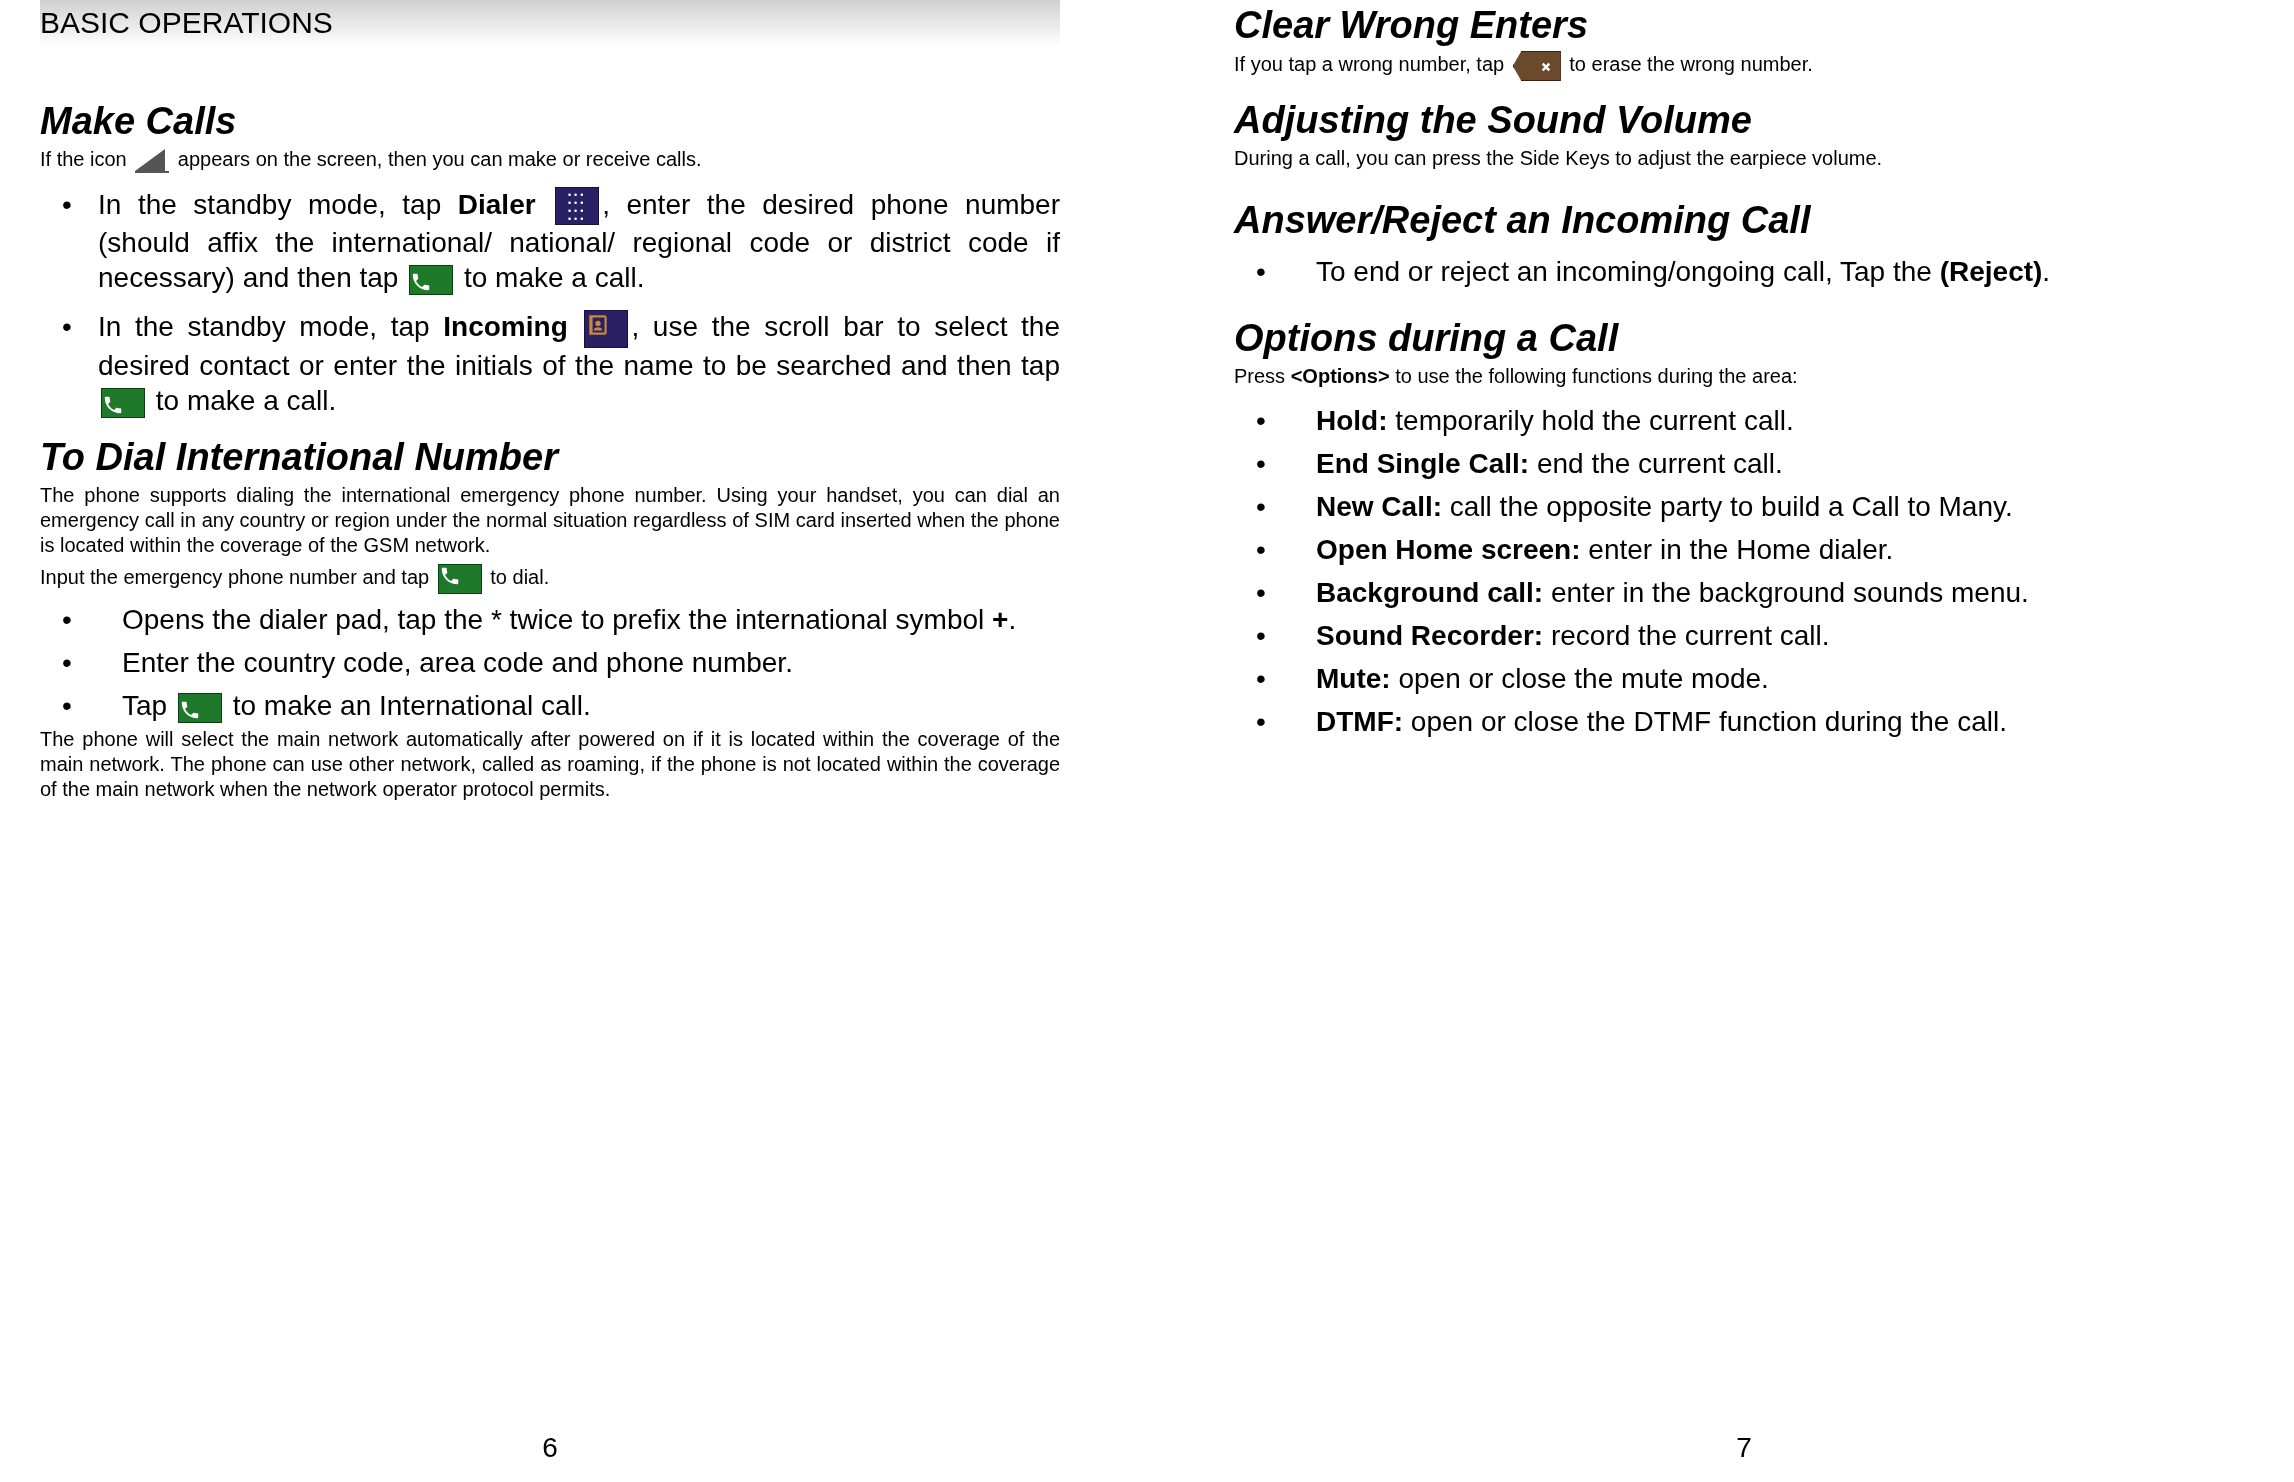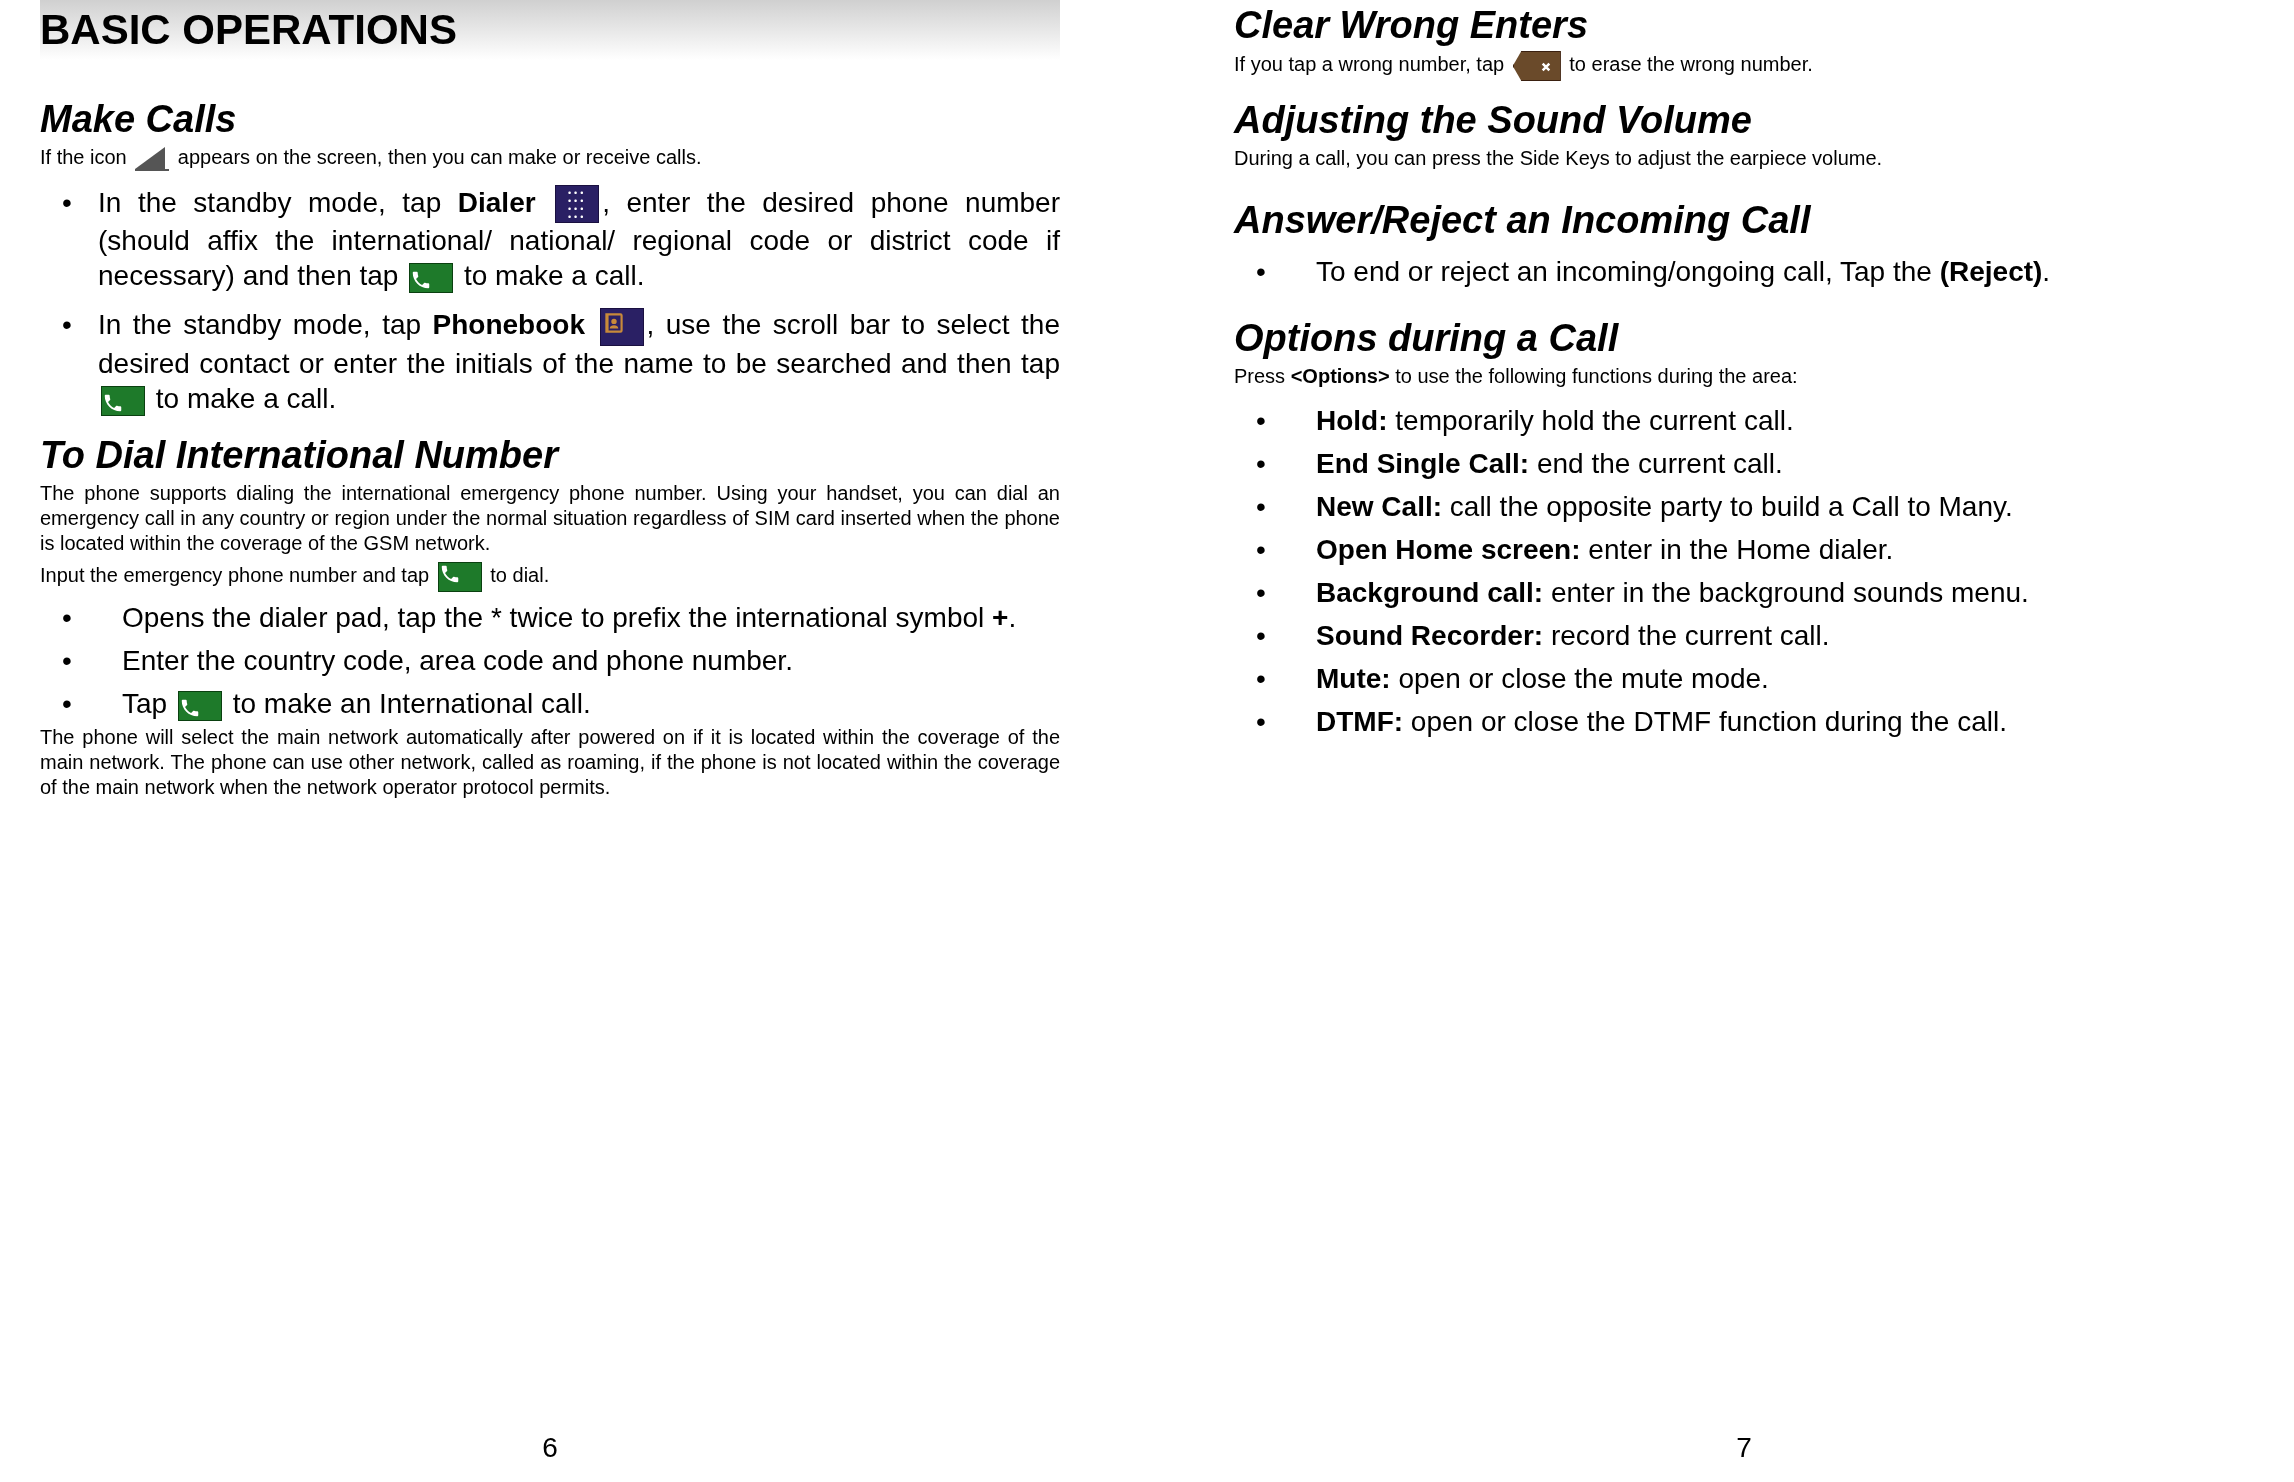--- a/index.html
+++ b/index.html
@@ -16,24 +16,24 @@
     width: 1100px;
     padding: 0 40px;
     position: relative;
     display: flex;
     flex-direction: column;
   }
   .page-left { margin-right: auto; }
   .page-right { margin-left: auto; }
   .chapter-title {
     background: linear-gradient(to bottom, #d0d0d0, #fff);
-    font-size: 42px;
-    font-weight: bold;
+    font-size: 30px;
+    font-weight: normal;
     padding: 6px 0 6px 0;
-    margin-bottom: 20px;
+    margin-bottom: 36px;
   }
   .section-title {
     font-size: 38px;
     font-weight: bold;
     font-style: italic;
     margin-top: 18px;
     margin-bottom: 4px;
   }
   p {
     font-size: 20px;
@@ -157,21 +157,21 @@
         </span><span>, enter the desired phone number (should affix the international/ national/ regional code or district code if necessary) and then tap </span>
       <span class="icon">
           <span class="icon-call"><svg viewBox="0 0 24 24" fill="#fff">
               <path d="M6.6 10.8c1.4 2.8 3.8 5.2 6.6 6.6l2.2-2.2c.3-.3.7-.4 1-.2 1.2.4 2.4.6 3.6.6.6 0 1 .4 1 1V20c0 .6-.4 1-1 1C10.6 21 3 13.4 3 4c0-.6.4-1 1-1h3.4c.6 0 1 .4 1 1 0 1.2.2 2.4.6 3.6.1.3 0 .7-.2 1l-2.2 2.2z"></path>
             </svg></span>
         </span>
       <span> to make a call.</span>
     </li>
     <li style="margin-top:14px;">
       <span>In the standby mode, tap </span>
-      <b>Phonebook</b>
+      <b>Incoming</b>
       <span class="icon">
           <span class="icon-phonebook"><svg viewBox="0 0 24 24" fill="#c88a3a">
               <path d="M4 3h14a2 2 0 012 2v14a2 2 0 01-2 2H4V3zm3 2v14h11V5H7zm5 3a2.5 2.5 0 110 5 2.5 2.5 0 010-5zm-4 9c0-2 2-3 4-3s4 1 4 3H8z"></path>
             </svg></span>
         </span><span>, use the scroll bar to select the desired contact or enter the initials of the name to be searched and then tap </span>
       <span class="icon">
           <span class="icon-call"><svg viewBox="0 0 24 24" fill="#fff">
               <path d="M6.6 10.8c1.4 2.8 3.8 5.2 6.6 6.6l2.2-2.2c.3-.3.7-.4 1-.2 1.2.4 2.4.6 3.6.6.6 0 1 .4 1 1V20c0 .6-.4 1-1 1C10.6 21 3 13.4 3 4c0-.6.4-1 1-1h3.4c.6 0 1 .4 1 1 0 1.2.2 2.4.6 3.6.1.3 0 .7-.2 1l-2.2 2.2z"></path>
             </svg></span>
         </span>

